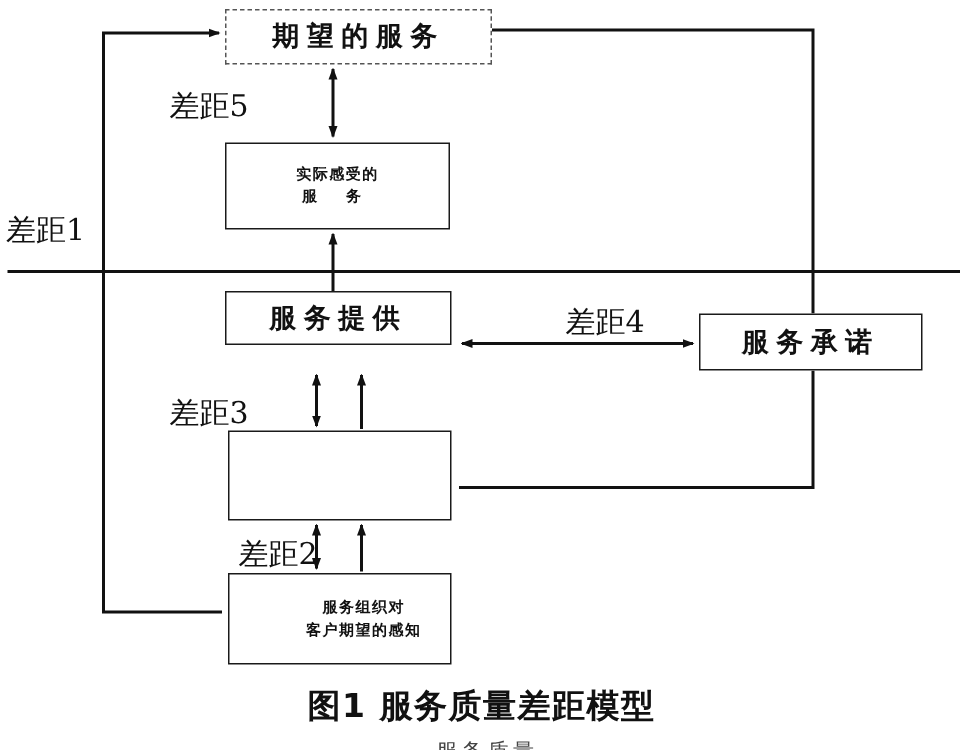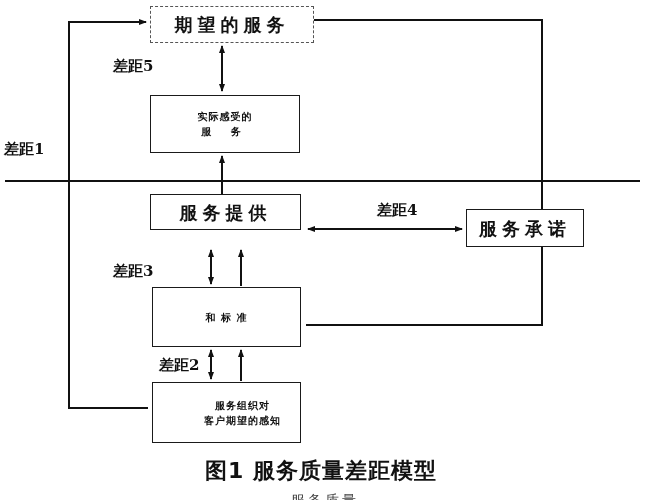--- a/index.html
+++ b/index.html
@@ -5,21 +5,21 @@
   html, body { margin: 0; padding: 0; background: #ffffff; }
   body { width: 645px; height: 500px; position: relative; overflow: hidden;
          font-family: "DejaVu Sans", sans-serif; color: #111; }
   svg.lines { position: absolute; left: 0; top: 0; }
   .box { position: absolute; border: 1.6px solid #1a1a1a; background: #fff;
          display: flex; flex-direction: column; align-items: center; justify-content: center;
          font-weight: bold; box-sizing: border-box; text-align: center; line-height: 1.5; }
   .box.big { font-size: 18px; letter-spacing: 5px; }
   .box.small { font-size: 10px; letter-spacing: 1px; }
   .box.dotted { border-style: dashed; border-color: #555; }
-  .gap { position: absolute; font-family: "DejaVu Serif", serif; font-weight: bold; font-size: 15px; }
+  .gap { position: absolute; font-family: "DejaVu Serif", serif; font-weight: normal; font-size: 20px; }
   .caption { position: absolute; left: 205px; top: 456px; font-size: 22px; font-weight: bold; letter-spacing: 1px; }
   .cutoff { position: absolute; left: 240px; top: 492px; height: 8px; overflow: hidden;
             font-size: 14px; color: #444; letter-spacing: 3px; }
 </style>
 </head>
 <body>
 
 <svg class="lines" width="645" height="500">
   <defs>
     <marker id="ah" markerWidth="8" markerHeight="8" refX="7" refY="4" orient="auto" markerUnits="userSpaceOnUse">
@@ -46,39 +46,38 @@
     <polyline points="542,247 542,325 306,325"></polyline>
 
     <line x1="211" y1="250" x2="211" y2="284" marker-start="url(#ahs)" marker-end="url(#ah)"></line>
     <line x1="241" y1="286" x2="241" y2="250" marker-end="url(#ah)"></line>
 
     <line x1="211" y1="350" x2="211" y2="379" marker-start="url(#ahs)" marker-end="url(#ah)"></line>
     <line x1="241" y1="381" x2="241" y2="350" marker-end="url(#ah)"></line>
   </g>
 </svg>
 
-<div class="box big dotted" style="left:150px; top:6px; width:164px; height:37px;">
+<div class="box big dotted" style="left:150px; top:6px; width:178px; height:37px;">
   <span>期望的服务</span>
 </div>
 
 <div class="box small" style="left:150px; top:95px; width:150px; height:58px;">
   <span>实际感受的</span>
   <span style="letter-spacing:8px;">服 务</span>
 </div>
 
 <div class="box big" style="left:150px; top:194px; width:151px; height:36px;">
   <span>服务提供</span>
 </div>
 
-<div class="box big" style="left:466px; top:209px; width:118px; height:38px;">
+<div class="box big" style="left:466px; top:209px; width:149px; height:38px;">
   <span>服务承诺</span>
 </div>
 
 <div class="box small" style="left:152px; top:287px; width:149px; height:60px;">
-  <span>和 标 准</span>
 </div>
 
 <div class="box small" style="left:152px; top:382px; width:149px; height:61px;padding-left:32px;">
   <span>服务组织对</span>
   <span>客户期望的感知</span>
 </div>
 
 <div class="gap" style="left:4px; top:140px;">差距1</div>
 <div class="gap" style="left:113px; top:57px;">差距5</div>
 <div class="gap" style="left:365px; top:201px;margin-left:12px;">差距4</div>

